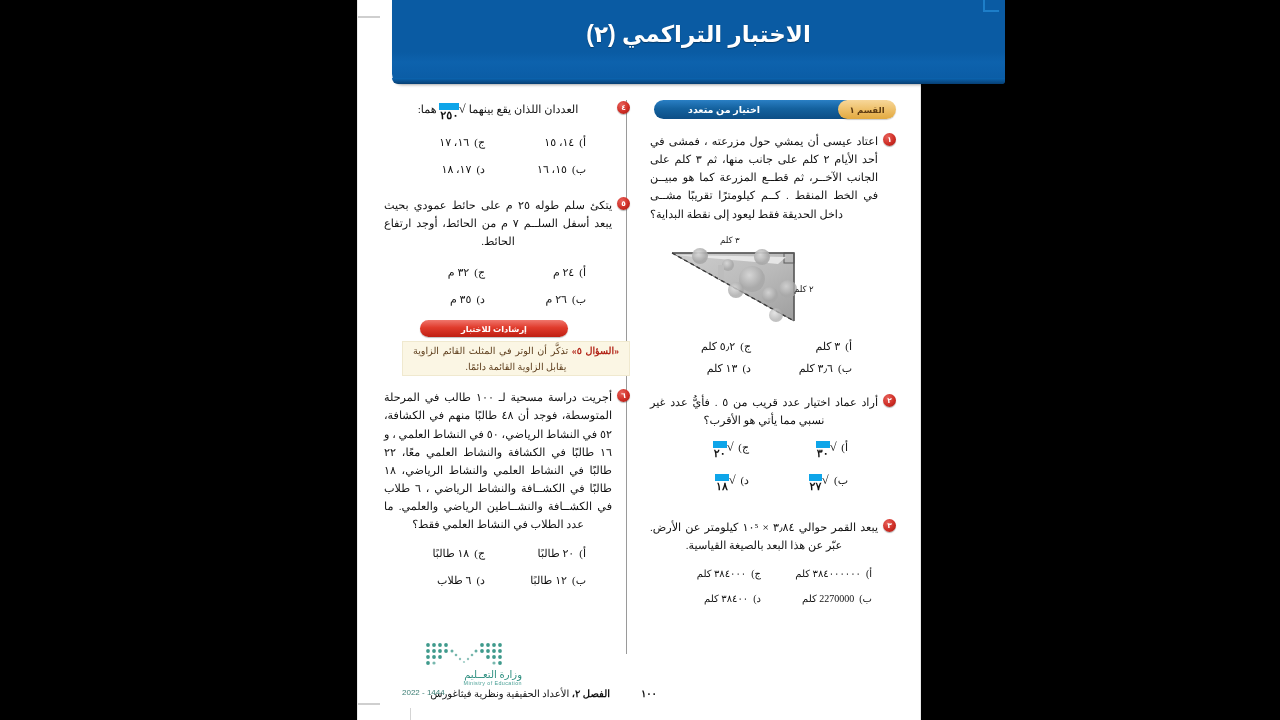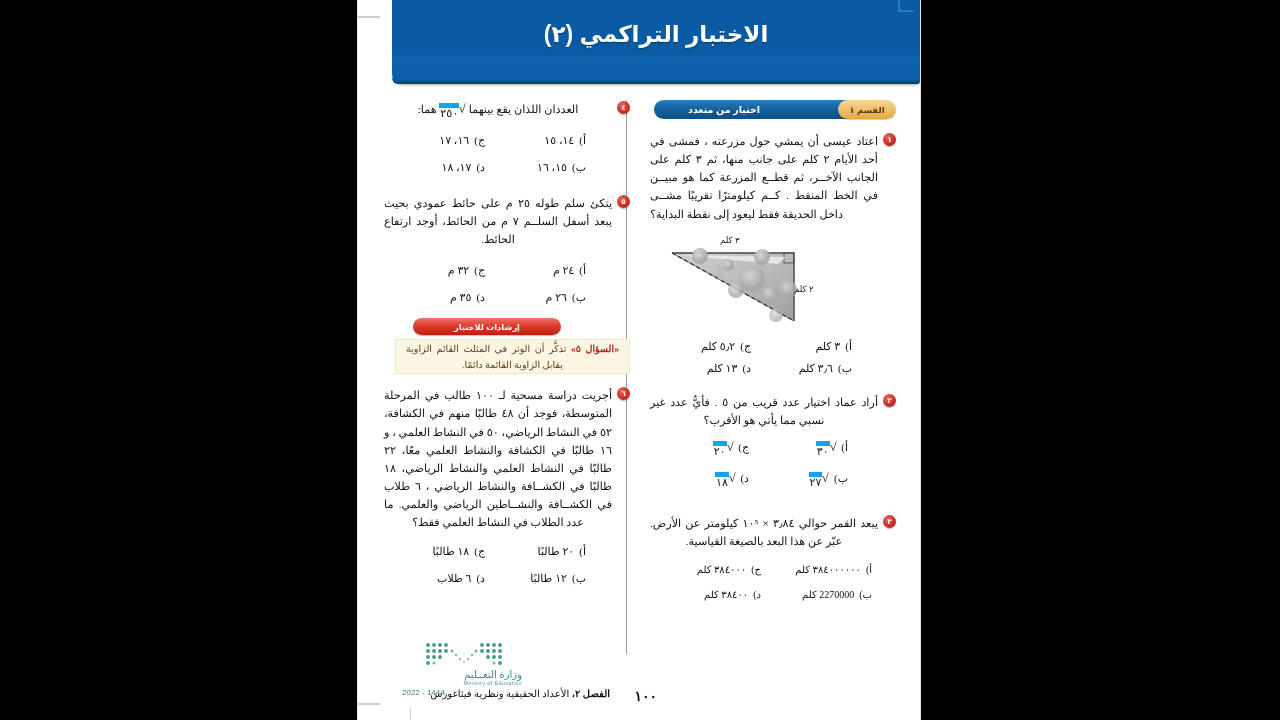--- a/index.html
+++ b/index.html
@@ -17,21 +17,21 @@
   }
   .page-inner{position:absolute;inset:0;}
   
   .spine-mark{position:absolute;left:0;width:22px;height:2px;background:#cfcfcf;}
   .spine-mark.top{top:16px;}
   .spine-mark.bottom{top:703px;}
   .spine-rule{position:absolute;left:52px;top:708px;width:1px;height:12px;background:#d4d4d4;}
 
   
   .banner{
-    position:absolute;left:34px;top:0;width:528px;height:84px;
+    position:absolute;left:34px;top:0;width:613px;height:84px;
     background:linear-gradient(180deg,#0a5ba3 0%,#0a5ba3 62%,#0d62ad 74%,#0a5ba3 100%);
     border-bottom-left-radius:10px;border-bottom-right-radius:4px;
     display:flex;align-items:center;justify-content:center;
     box-shadow:0 3px 3px -2px rgba(0,0,0,.35);
   }
   .banner::after{
     content:"";position:absolute;left:0;right:0;bottom:0;height:6px;
     background:linear-gradient(180deg,#0b64b0,#073f73);
     border-bottom-left-radius:10px;border-bottom-right-radius:4px;
   }
@@ -98,32 +98,32 @@
         font-size:11px;color:#111;}
   .opt{display:flex;gap:5px;align-items:baseline;}
   .opt .lab{color:#111;}
   .opt .val{white-space:nowrap;}
   .opts.pad-r{padding-right:26px;}
   .opts.pad-r2{padding-right:30px;}
 
   
   .sqrt{display:inline-flex;align-items:flex-start;}
   .sqrt .rad{font-size:12px;line-height:1;transform:scaleX(1.05);}
-  .sqrt .rand{border-top:5px solid #0ea5e9;padding:0 1px;line-height:1.05;}
+  .sqrt .rand{border-top:7px solid #0ea5e9;padding:0 1px;line-height:1.05;font-weight:bold;}
 
   
   .figure{position:relative;height:100px;margin:8px 0 6px 0;}
   .fig-box{position:absolute;left:16px;top:6px;width:150px;height:90px;}
   .lbl{position:absolute;font-size:8.6px;color:#222;
        font-family:"Liberation Sans","DejaVu Sans",sans-serif;}
   .lbl-top{left:54px;top:-2px;}
   .lbl-right{left:128px;top:47px;}
 
   
-  .tip{margin:14px 0 12px 11px;position:relative;}
+  .tip{margin:14px 0 12px 18px;position:relative;}
   .tip-head{
     width:148px;height:17px;margin-right:auto;margin-left:18px;
     background:linear-gradient(180deg,#f0756b 0%,#e03b2c 45%,#bf1f12 100%);
     border-radius:9px;display:flex;align-items:center;justify-content:center;
     box-shadow:0 1px 1px rgba(0,0,0,.25);
   }
   .tip-head span{color:#fff;font-size:8.2px;font-weight:bold;
      font-family:"Liberation Sans","DejaVu Sans",sans-serif;}
   .tip-body{
     margin-top:4px;background:#fbf6e4;border:1px solid #f0e9cf;
@@ -132,21 +132,21 @@
   }
   .tip-body .tip-lead{color:#b3261a;font-weight:bold;}
 
   
   .footer{position:absolute;left:20px;right:20px;bottom:18px;height:60px;}
   .chapter{
     position:absolute;right:290px;top:46px;font-size:10px;color:#111;
     white-space:nowrap;
   }
   .chapter b{font-weight:bold;}
-  .pageno{position:absolute;right:243px;top:46px;font-size:14px;font-weight:bold;color:#111;}
+  .pageno{position:absolute;right:243px;top:46px;font-size:10px;font-weight:bold;color:#111;}
 
   .moe{position:absolute;left:24px;top:0;width:120px;}
   .moe-dots{height:24px;margin:0 auto 3px auto;}
   .moe-ar{font-size:10px;color:#2e8f80;letter-spacing:1px;
      font-family:"Liberation Sans","DejaVu Sans",sans-serif;}
   .moe-en{font-size:5.4px;color:#4aa096;letter-spacing:.4px;
      font-family:"Liberation Sans","DejaVu Sans",sans-serif;}
   .moe-yr{font-size:8px;color:#3b7d73;margin-top:2px;direction:ltr;
      font-family:"Liberation Sans","DejaVu Sans",sans-serif;}
 </style>

